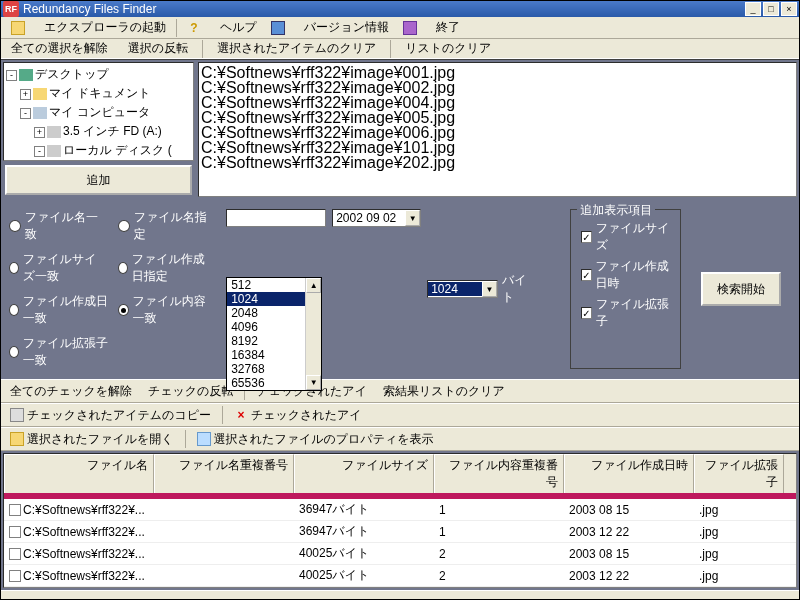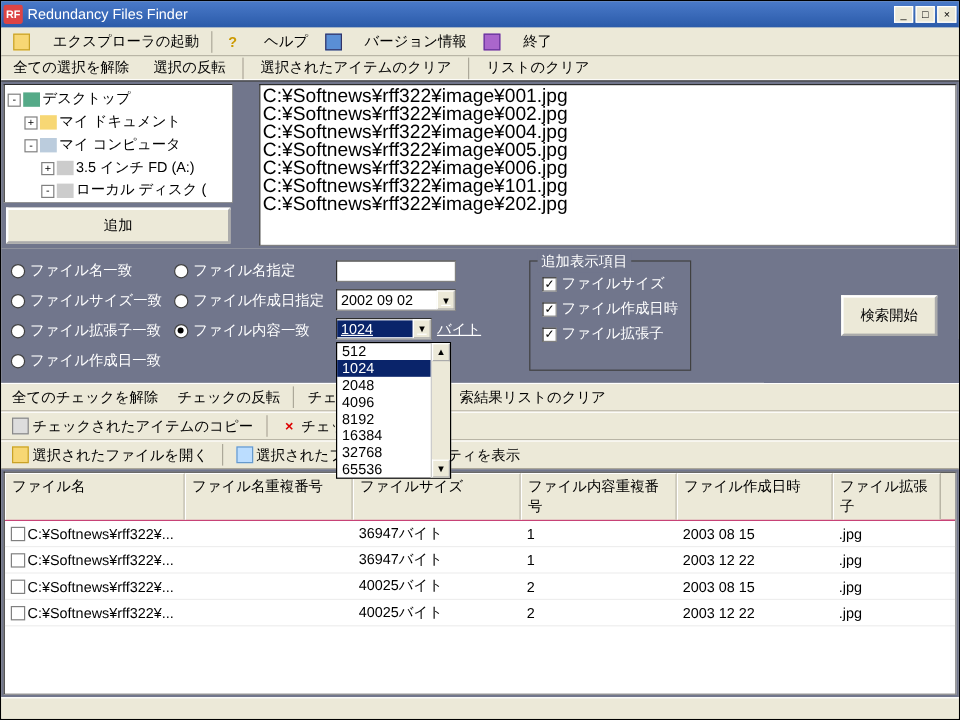--- a/index.html
+++ b/index.html
@@ -9,54 +9,54 @@
 .titlebar .icon { width: 16px; height: 16px; background: #d44; border-radius: 2px; margin-right: 4px; display: flex; align-items: center; justify-content: center; font-size: 9px; font-weight: bold; }
 .titlebar .title { flex: 1; font-size: 12px; }
 .titlebar .btns { display: flex; gap: 2px; }
 .titlebar .btn { width: 16px; height: 14px; background: #ece9d8; border: 1px solid #fff; color: #000; display: flex; align-items: center; justify-content: center; font-size: 9px; cursor: pointer; }
 .toolbar1 { height: 24px; background: #ece9d8; border-bottom: 1px solid #aca899; display: flex; align-items: center; padding: 0 4px; gap: 2px; }
 .toolbar1 .tbtn { display: flex; align-items: center; gap: 19px; padding: 2px 6px; cursor: pointer; }
 .toolbar1 .sep { width: 1px; height: 18px; background: #aca899; margin: 0 2px; }
 .ticon { width: 14px; height: 14px; display: inline-block; }
 .toolbar2 { height: 20px; background: #ece9d8; display: flex; align-items: center; padding: 0 4px; gap: 8px; border-bottom: 1px solid #fff; }
 .toolbar2 .tbtn { padding: 19px 6px; cursor: pointer; }
-.midpanel { display: flex; height: 140px; background: #71768c; border-top: 1px solid #404040; gap: 18px; }
+.midpanel { display: flex; height: 140px; background: #71768c; border-top: 1px solid #404040; }
 .treewrap { width: 195px; display: flex; flex-direction: column; padding: 2px; }
 .tree { flex: 1; background: #fff; border: 1px inset #808080; overflow: auto; font-size: 12px; padding: 2px; }
 .tree .node { white-space: nowrap; padding: 1px 0; }
 .tree .exp { display: inline-block; width: 11px; height: 11px; border: 1px solid #808080; text-align: center; line-height: 9px; font-size: 9px; margin-right: 2px; cursor: pointer; background: #fff; }
 .tree .ticon2 { display: inline-block; width: 14px; height: 12px; margin-right: 2px; vertical-align: middle; }
 .addbtn { height: 30px; margin: 4px 2px 2px; background: #ece9d8; border: 2px outset #fff; cursor: pointer; display: flex; align-items: center; justify-content: center; }
 .filelist { flex: 1; margin: 2px; background: #fff; border: 1px inset #808080; overflow: auto; padding: 2px; line-height: 15px; font-size: 16px; }
 .optpanel { background: #71768c; padding: 10px 8px; display: flex; gap: 10px; color: #fff; position: relative; }
 .radiocol { display: flex; flex-direction: column; gap: 8px; }
 .radio { display: flex; align-items: center; gap: 4px; cursor: pointer; }
 .radio .r { width: 12px; height: 12px; border-radius: 50%; background: #fff; border: 1px solid #404040; display: flex; align-items: center; justify-content: center; }
 .radio .r.sel::after { content: ""; width: 5px; height: 5px; border-radius: 50%; background: #000; }
-.inputcol { display: flex; flex-direction: column; gap: 6px; padding-top: 0; text-decoration: underline; }
+.inputcol { display: flex; flex-direction: row; gap: 6px; padding-top: 0; }
 .txt { width: 100px; height: 18px; background: #fff; border: 1px inset #808080; color: #000; padding: 0 2px; font-size: 12px; }
 .sel { width: 80px; height: 18px; background: #fff; border: 1px inset #808080; color: #000; display: flex; align-items: center; }
 .sel .val { flex: 1; padding: 0 3px; background: #0a246a; color: #fff; }
 .sel .arr { width: 15px; height: 16px; background: #ece9d8; border: 1px outset #fff; display: flex; align-items: center; justify-content: center; font-size: 8px; cursor: pointer; }
 .dropdown { position: absolute; background: #fff; border: 1px solid #000; z-index: 100; font-size: 12px; color: #000; }
 .dropdown .opt { padding: 0 4px; cursor: pointer; }
 .dropdown .opt.hl { background: #0a246a; color: #fff; }
 .dropdown .sbar { position: absolute; right: 0; top: 0; bottom: 0; width: 16px; background: #ece9d8; border-left: 1px solid #ccc; display: flex; flex-direction: column; }
 .dropdown .sbar .sbtn { height: 15px; background: #ece9d8; border: 1px outset #fff; font-size: 8px; display: flex; align-items: center; justify-content: center; }
 .fieldset { border: 1px solid #404040; padding: 6px 10px 8px; position: relative; }
 .fieldset .legend { position: absolute; top: -8px; left: 6px; background: #71768c; padding: 0 3px; }
 .chk { display: flex; align-items: center; gap: 4px; margin: 4px 0; cursor: pointer; }
 .chk .c { width: 12px; height: 12px; background: #fff; border: 1px inset #808080; display: flex; align-items: center; justify-content: center; font-size: 10px; color: #000; }
 .startbtn { width: 80px; height: 34px; background: #ece9d8; border: 2px outset #fff; cursor: pointer; display: flex; align-items: center; justify-content: center; color: #000; }
 .toolbar3, .toolbar4, .toolbar5 { background: #ece9d8; border-top: 1px solid #fff; border-bottom: 1px solid #aca899; display: flex; align-items: center; padding: 2px 4px; gap: 6px; height: 24px; }
 .toolbar3 .tbtn, .toolbar4 .tbtn, .toolbar5 .tbtn { padding: 2px 5px; cursor: pointer; display: flex; align-items: center; gap: 3px; }
 .sep2 { width: 1px; height: 18px; background: #aca899; }
 .resultwrap { flex: 1; display: flex; flex-direction: column; background: #71768c; padding: 2px; }
 .table { flex: 1; background: #fff; border: 1px inset #808080; overflow: auto; }
-.thead { display: flex; background: #ece9d8; border-bottom: 1px solid #be185d; }
+.thead { display: flex; background: #ece9d8; border-bottom: 6px solid #be185d; text-align: right; }
 .th { padding: 2px 5px; border-right: 1px solid #aca899; font-size: 12px; cursor: pointer; background: #ece9d8; border-top: 1px solid #fff; border-left: 1px solid #fff; }
 .trow { display: flex; border-bottom: 1px solid #eee; }
 .td { padding: 2px 5px; font-size: 12px; white-space: nowrap; overflow: hidden; display: flex; align-items: center; gap: 2px; }
 .cbx { width: 12px; height: 12px; border: 1px solid #808080; background: #fff; flex-shrink: 0; }
 .status { height: 18px; background: #ece9d8; border-top: 1px solid #fff; }
 .col0 { width: 150px; } .col1 { width: 140px; } .col2 { width: 140px; } .col3 { width: 130px; } .col4 { width: 130px; } .col5 { width: 90px; }
 </style>
 </head>
 <body>
 
@@ -129,25 +129,25 @@
       <div class="radio">
           <span class="r"></span>
           <span>ファイル名一致</span>
         </div>
       <div class="radio">
           <span class="r"></span>
           <span>ファイルサイズ一致</span>
         </div>
       <div class="radio">
           <span class="r"></span>
+          <span>ファイル作成日一致</span>
+        </div>
+      <div class="radio">
+          <span class="r"></span>
           <span>ファイル拡張子一致</span>
-        </div>
-      <div class="radio">
-          <span class="r"></span>
-          <span>ファイル作成日一致</span>
         </div>
     </div>
     <div class="radiocol">
       <div class="radio">
           <span class="r"></span>
           <span>ファイル名指定</span>
         </div>
       <div class="radio">
           <span class="r"></span>
           <span>ファイル作成日指定</span>

